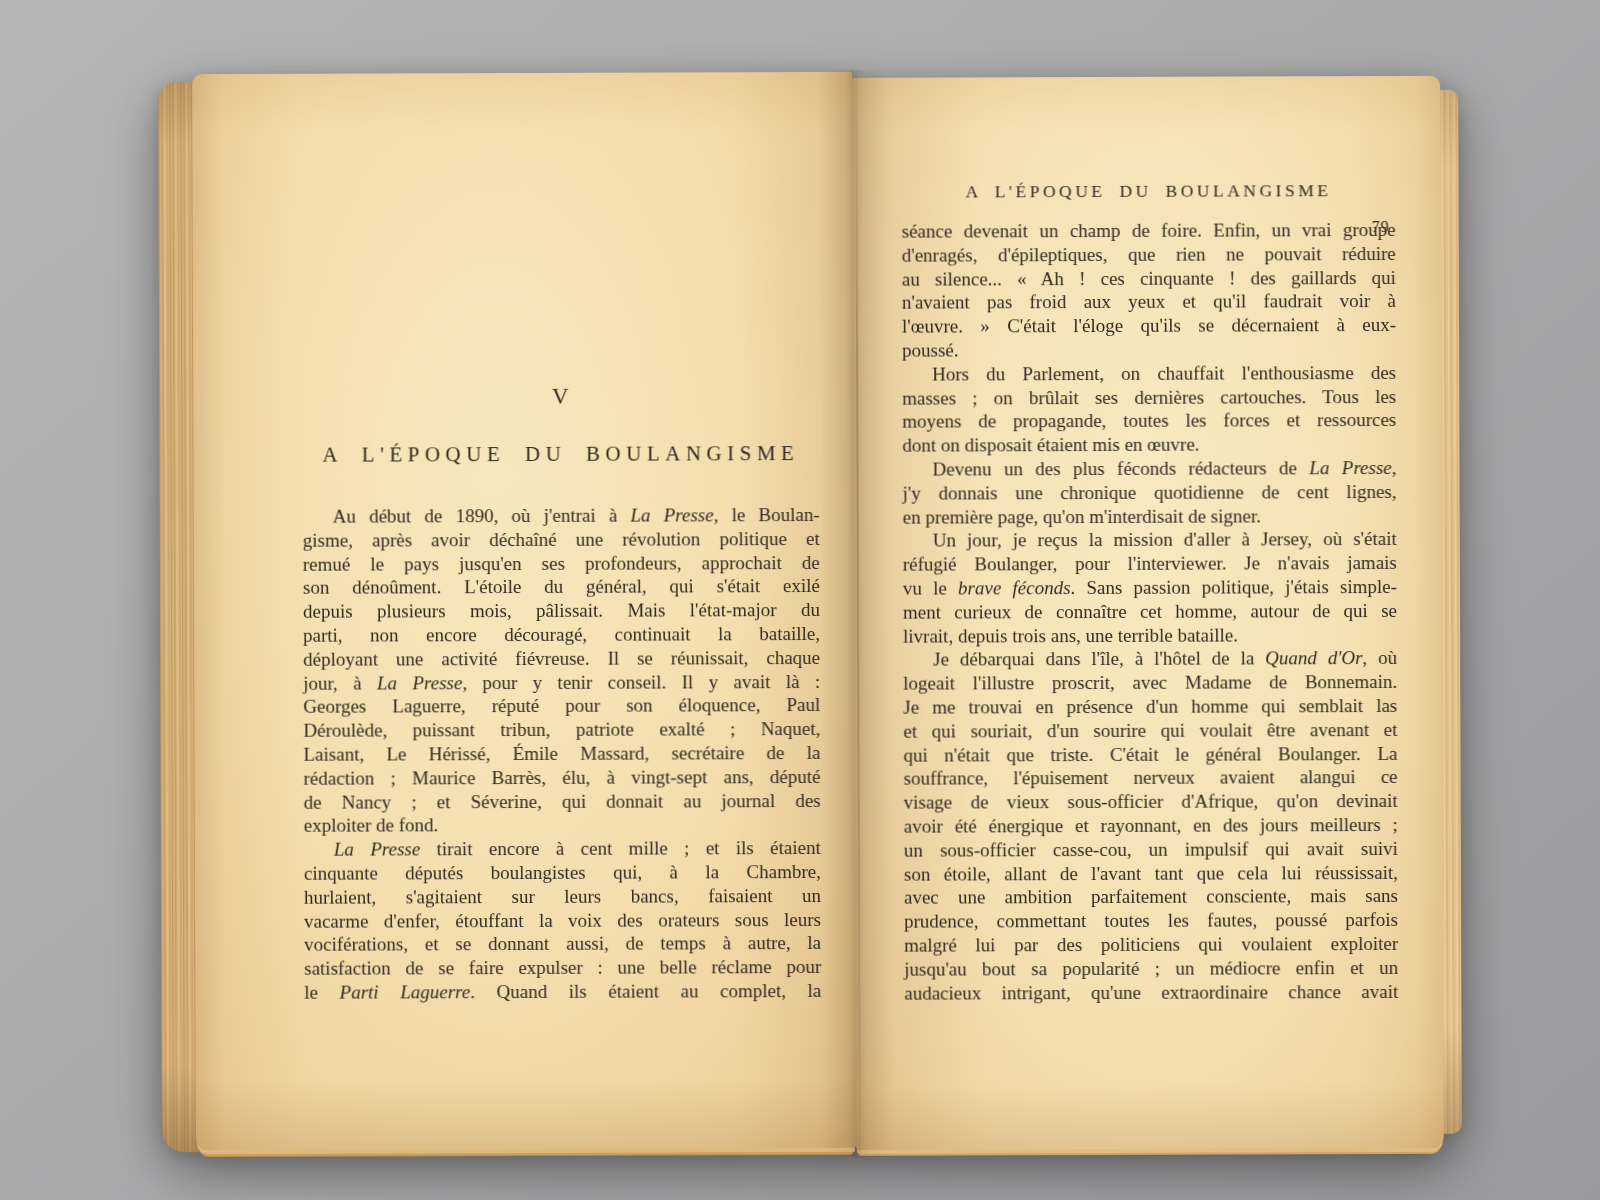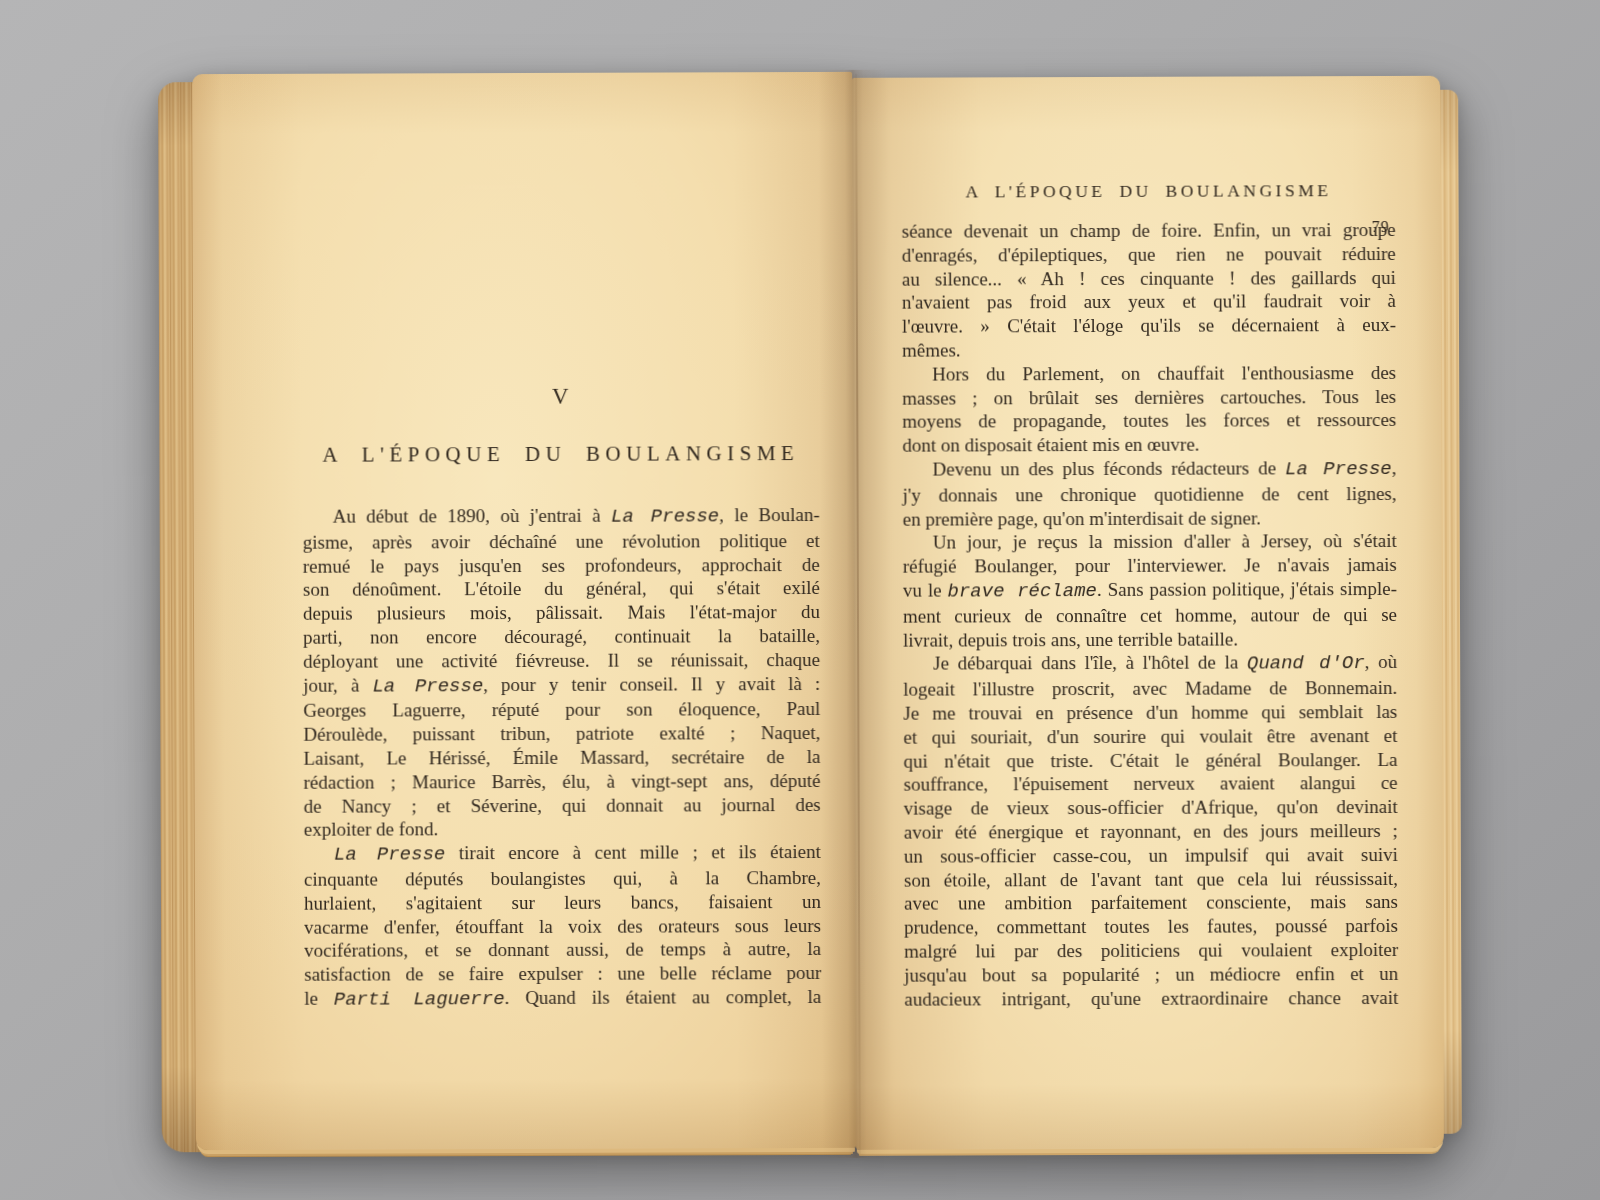--- a/index.html
+++ b/index.html
@@ -90,21 +90,21 @@
   .body-right {
     position:absolute; left:743px; top:150px; width:494px;
   }
   .line {
     font-size:19px; line-height:23.8px;
     text-align:justify; text-align-last:justify;
     white-space:normal;
   }
   .line.end { text-align-last:left; }
   .line.indent { text-indent:30px; }
-  .it { font-style:italic;font-family:Liberation Mono, monospace; }
+  .it { font-style:italic; }
 </style>
 </head>
 <body>
 
 <div class="scene">
   <div class="book">
 
     <div class="stack-left"></div>
 
     <div class="paper-left"></div>
@@ -148,31 +148,31 @@
       <span class="running-header ink">A L'ÉPOQUE DU BOULANGISME</span>
       <span class="page-number ink">79</span>
     </div>
 
     <div class="body-right ink">
         <div class="line"><span>séance devenait un champ de foire. Enfin, un vrai groupe</span></div>
         <div class="line"><span>d'enragés, d'épileptiques, que rien ne pouvait réduire</span></div>
         <div class="line"><span>au silence... « Ah ! ces cinquante ! des gaillards qui</span></div>
         <div class="line"><span>n'avaient pas froid aux yeux et qu'il faudrait voir à</span></div>
         <div class="line"><span>l'œuvre. » C'était l'éloge qu'ils se décernaient à eux-</span></div>
-        <div class="line end"><span>mêmes.</span></div>
+        <div class="line end"><span>poussé.</span></div>
         <div class="line indent"><span>Hors du Parlement, on chauffait l'enthousiasme des</span></div>
         <div class="line"><span>masses ; on brûlait ses dernières cartouches. Tous les</span></div>
         <div class="line"><span>moyens de propagande, toutes les forces et ressources</span></div>
         <div class="line end"><span>dont on disposait étaient mis en œuvre.</span></div>
         <div class="line indent"><span>Devenu un des plus féconds rédacteurs de </span><span class="it">La Presse</span><span>,</span></div>
         <div class="line"><span>j'y donnais une chronique quotidienne de cent lignes,</span></div>
         <div class="line end"><span>en première page, qu'on m'interdisait de signer.</span></div>
         <div class="line indent"><span>Un jour, je reçus la mission d'aller à Jersey, où s'était</span></div>
         <div class="line"><span>réfugié Boulanger, pour l'interviewer. Je n'avais jamais</span></div>
-        <div class="line"><span>vu le </span><span class="it">brave réclame</span><span>. Sans passion politique, j'étais simple-</span></div>
+        <div class="line"><span>vu le </span><span class="it">brave féconds</span><span>. Sans passion politique, j'étais simple-</span></div>
         <div class="line"><span>ment curieux de connaître cet homme, autour de qui se</span></div>
         <div class="line end"><span>livrait, depuis trois ans, une terrible bataille.</span></div>
         <div class="line indent"><span>Je débarquai dans l'île, à l'hôtel de la </span><span class="it">Quand d'Or</span><span>, où</span></div>
         <div class="line"><span>logeait l'illustre proscrit, avec Madame de Bonnemain.</span></div>
         <div class="line"><span>Je me trouvai en présence d'un homme qui semblait las</span></div>
         <div class="line"><span>et qui souriait, d'un sourire qui voulait être avenant et</span></div>
         <div class="line"><span>qui n'était que triste. C'était le général Boulanger. La</span></div>
         <div class="line"><span>souffrance, l'épuisement nerveux avaient alangui ce</span></div>
         <div class="line"><span>visage de vieux sous-officier d'Afrique, qu'on devinait</span></div>
         <div class="line"><span>avoir été énergique et rayonnant, en des jours meilleurs ;</span></div>

